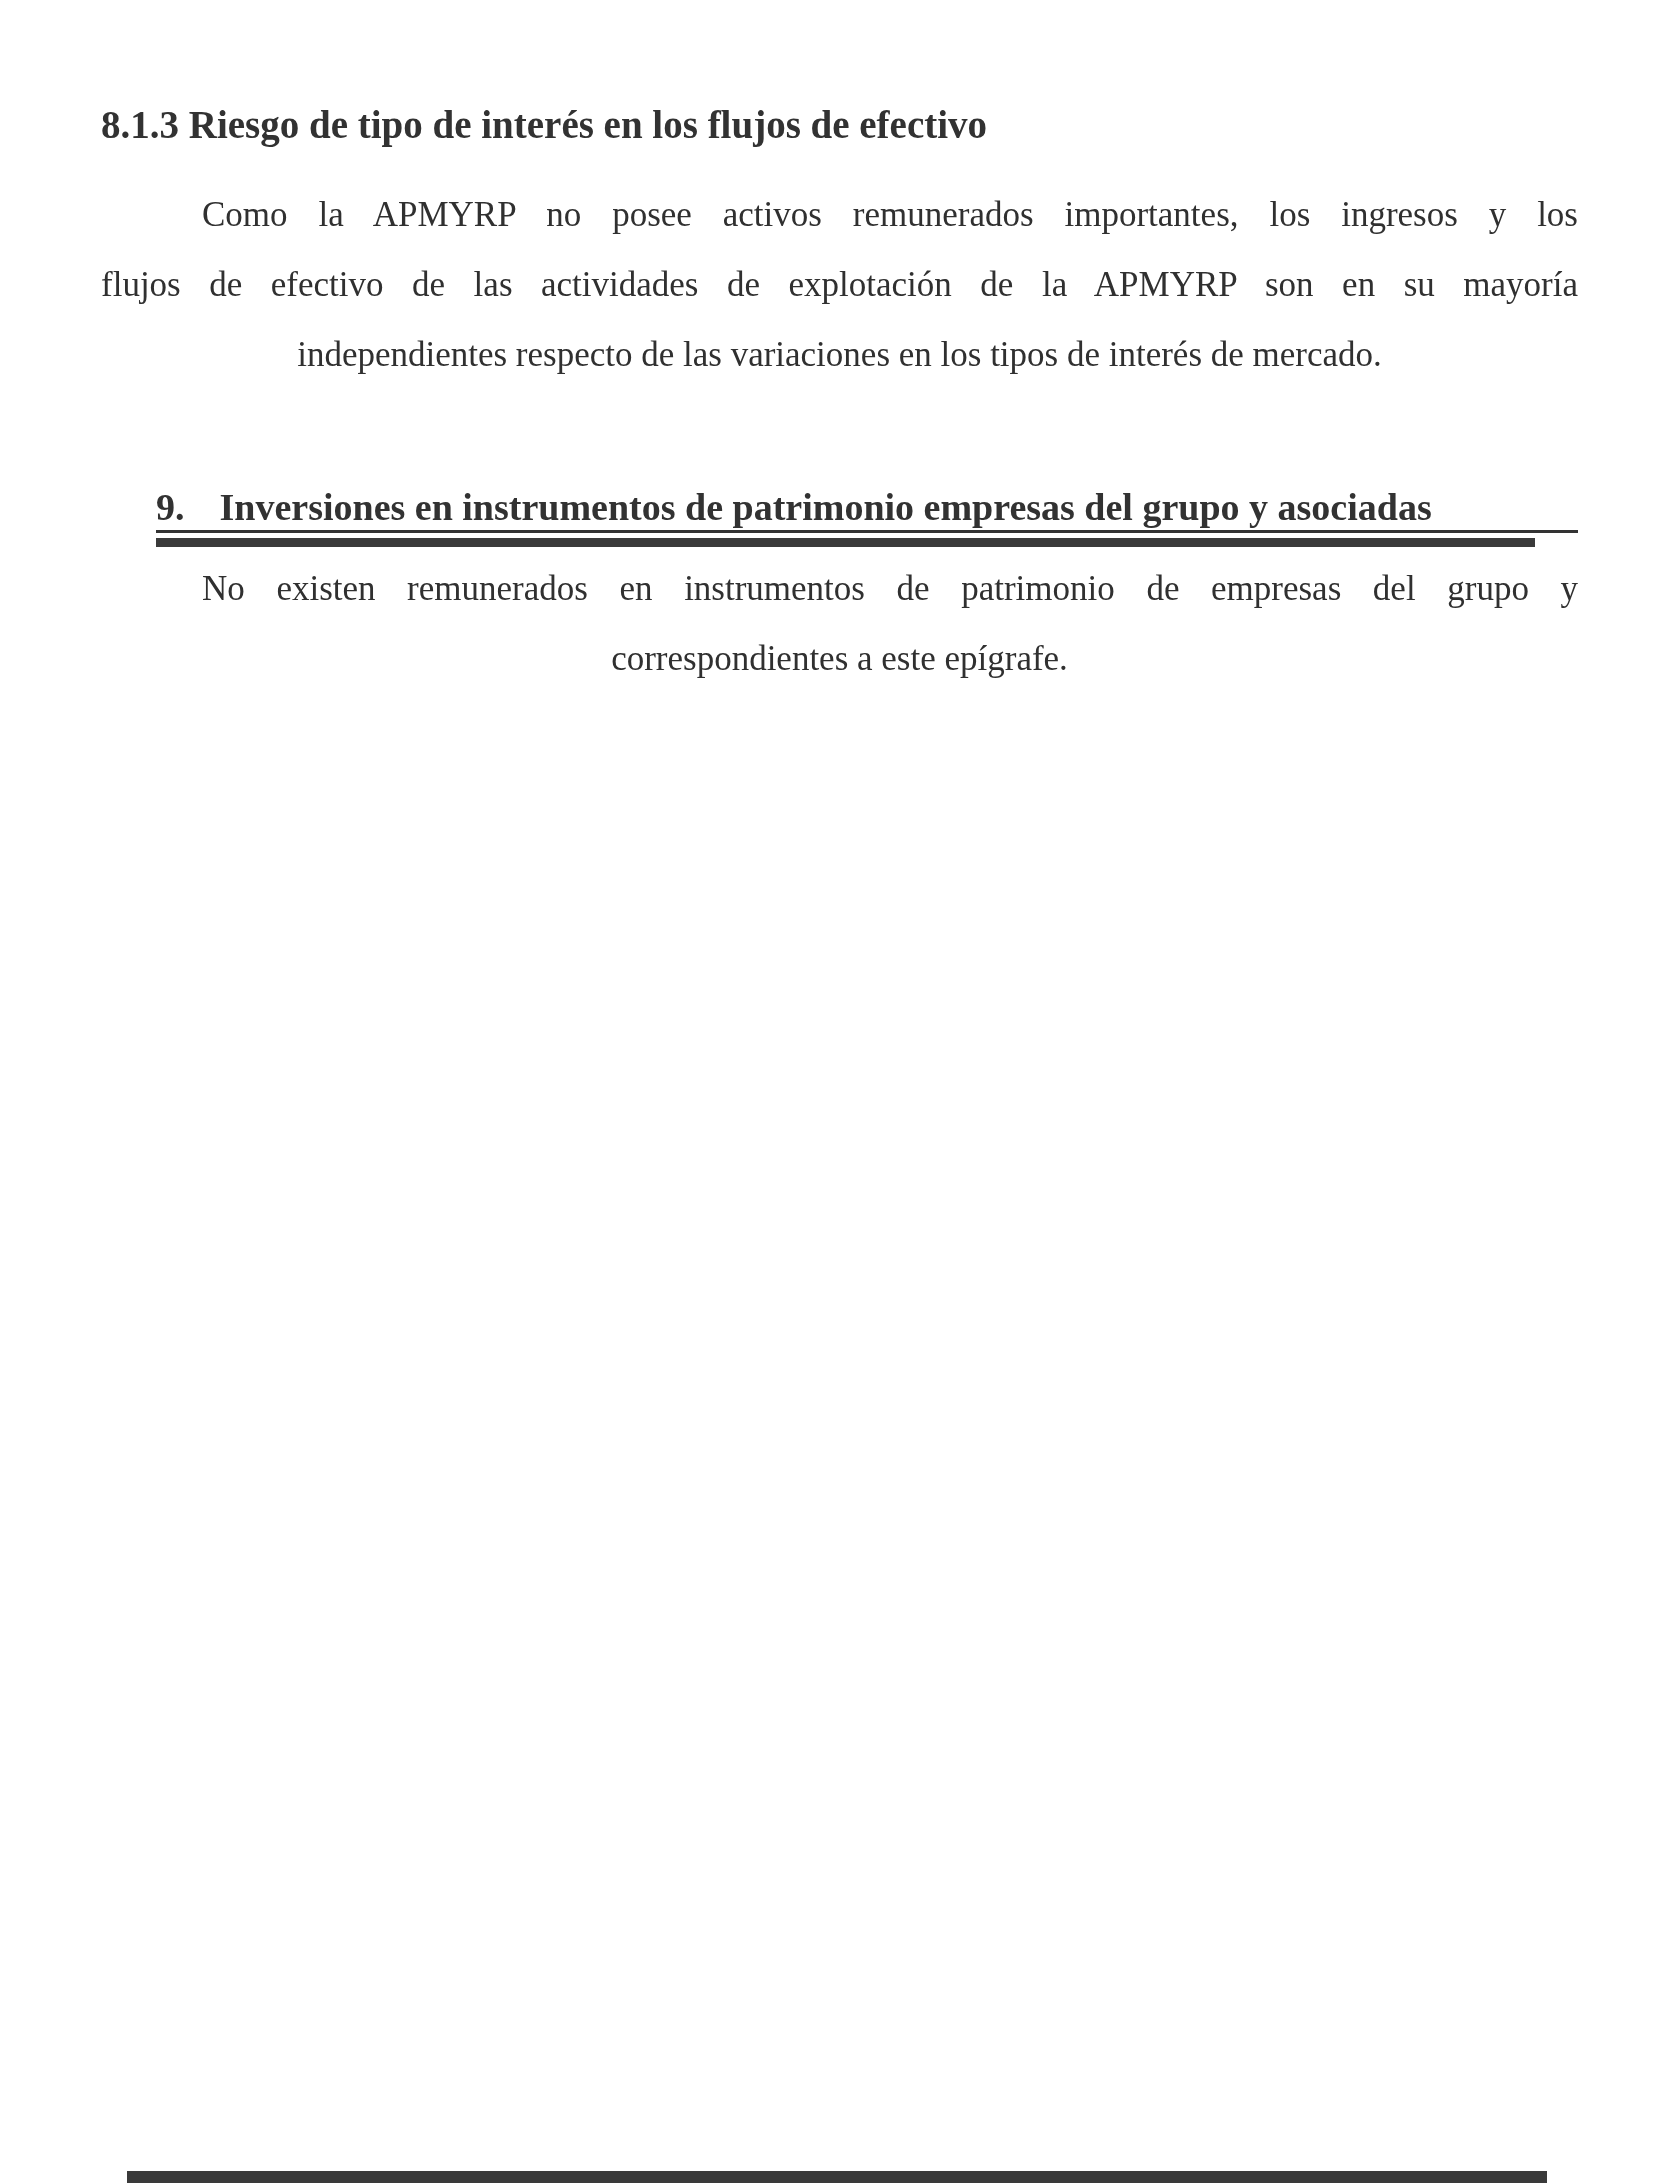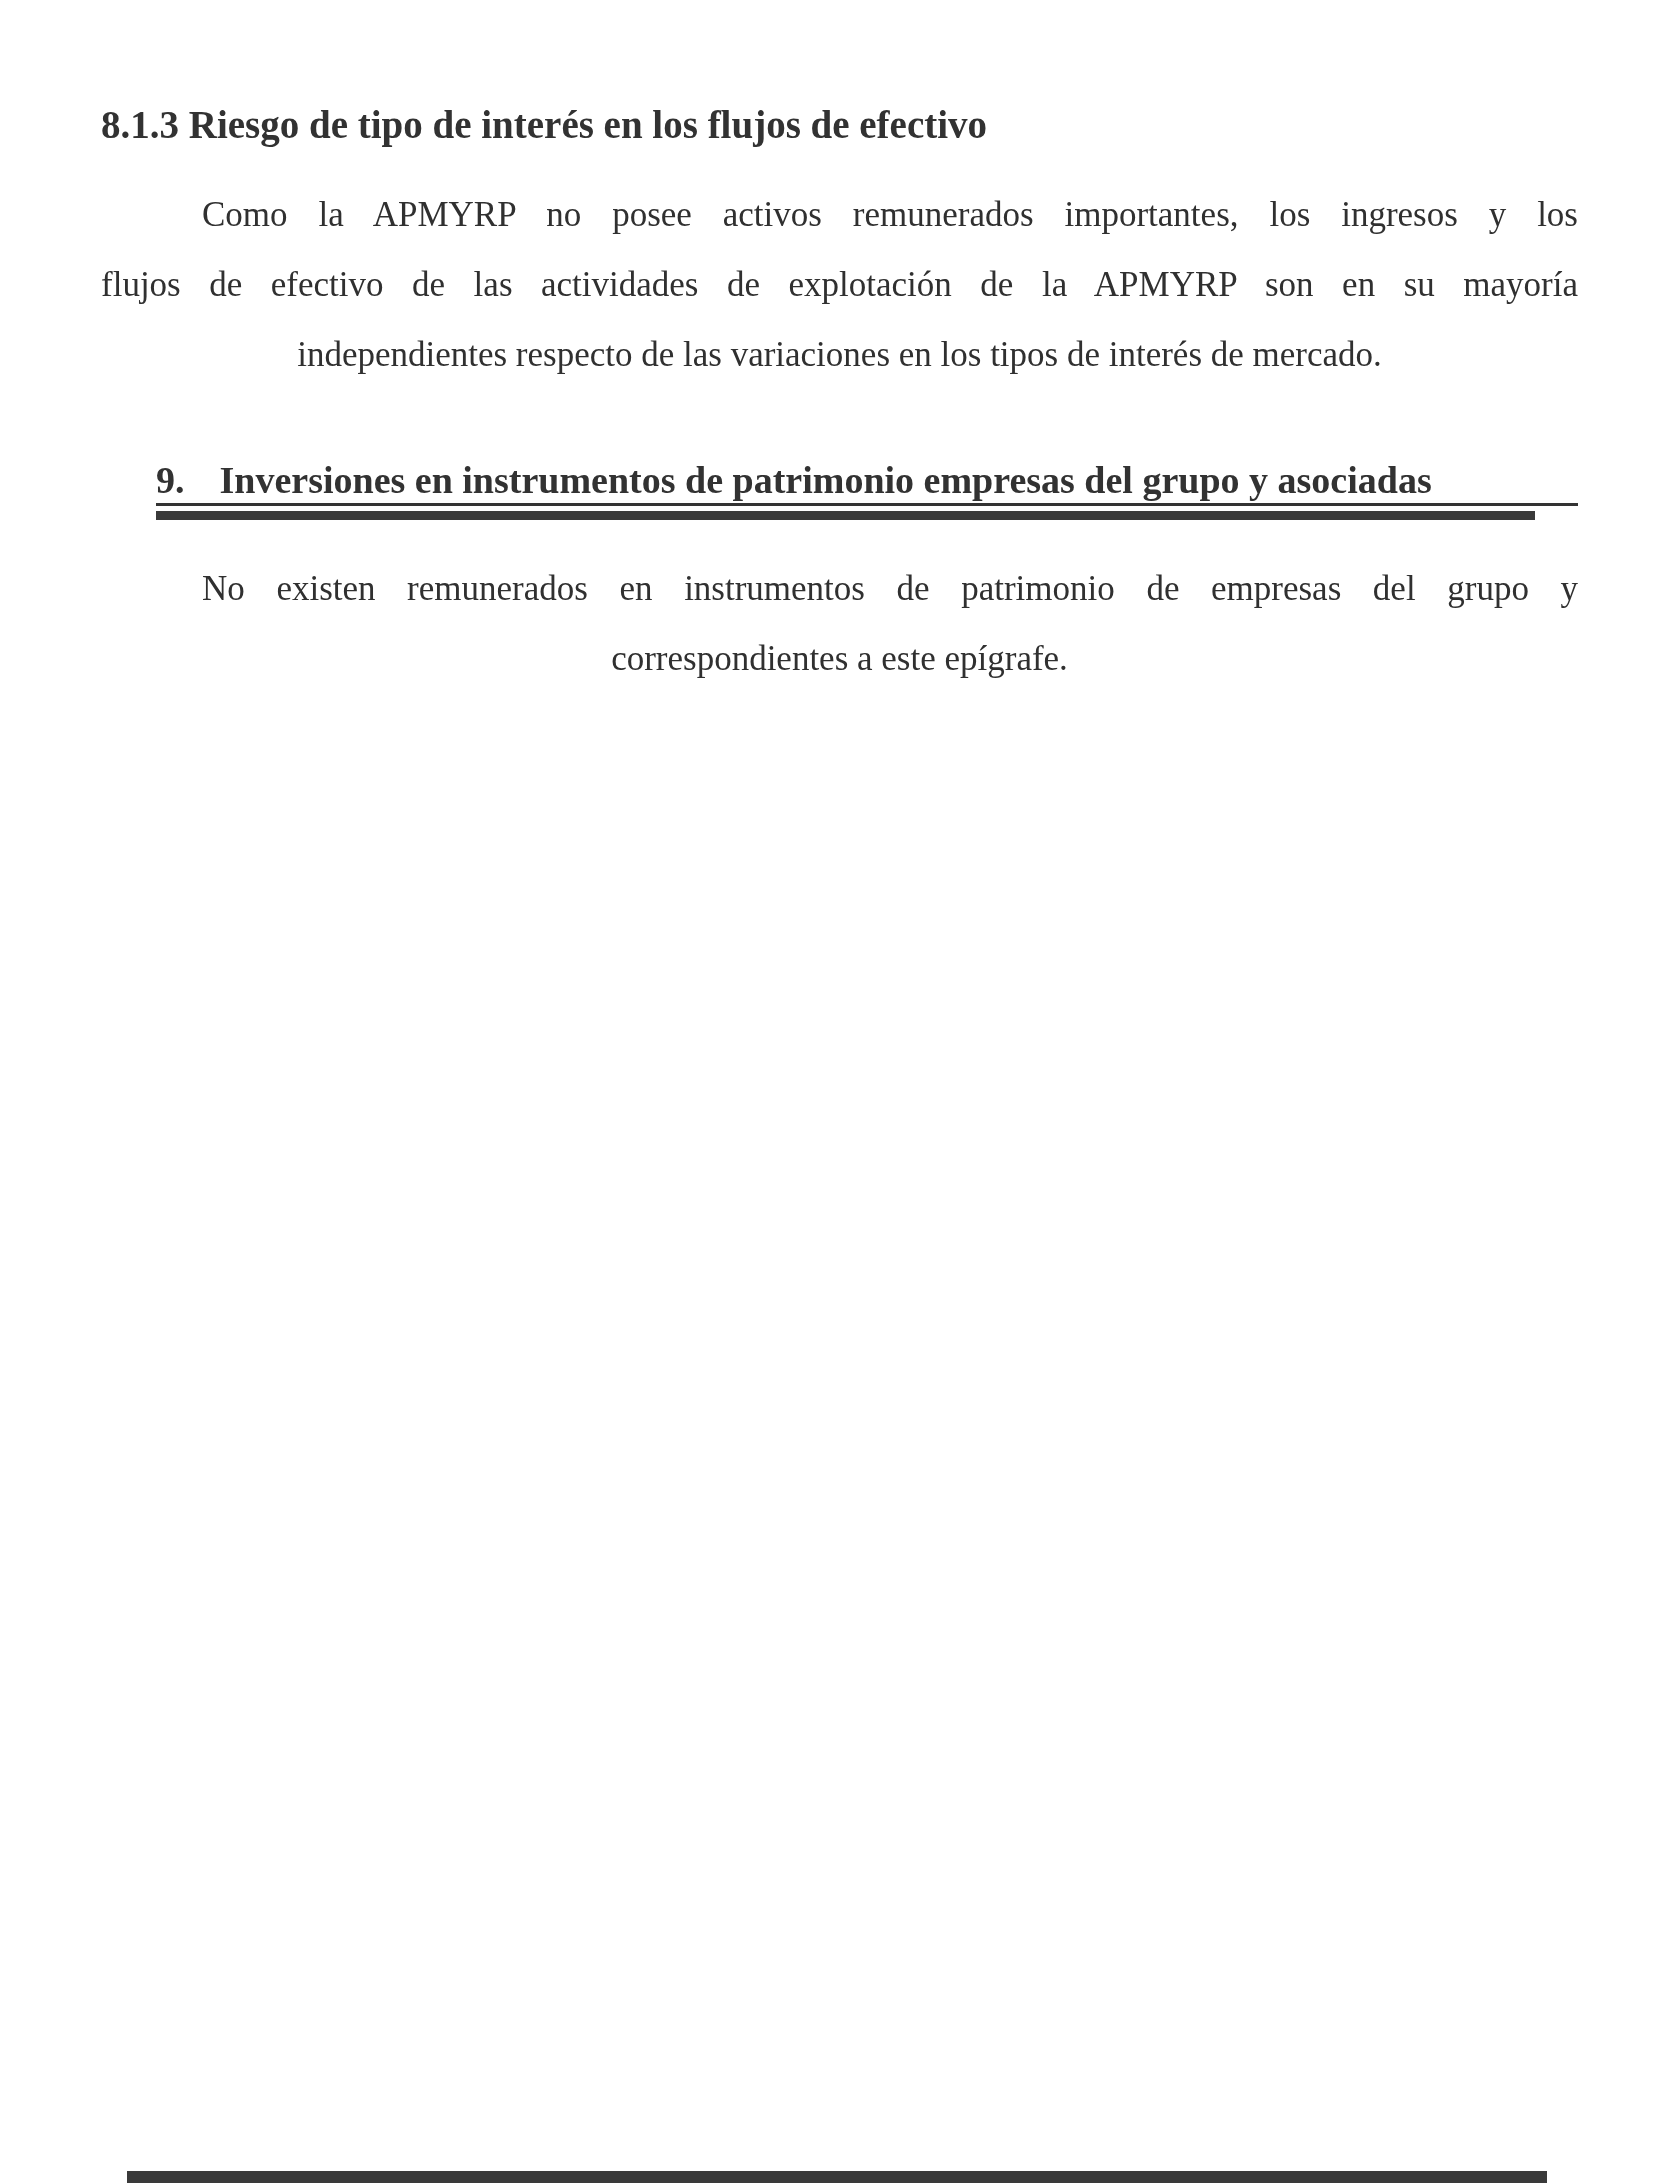--- a/index.html
+++ b/index.html
@@ -48,21 +48,21 @@
   
   .bline.just { text-align: justify; }
   .bline.just::after { content: ""; display: inline-block; width: 100%; height: 0; }
   .bline.indent { text-indent: 101px; }
 
   
   .h2wrap {
     position: absolute;
     left: 156px;
     width: 1422px;
-    top: 459px;
+    top: 486px;
   }
   .h2text {
     font-size: 38px;
     font-weight: 700;
     line-height: 42px;
     white-space: nowrap;
     color: #323232;
     border-bottom: 3.1px solid #333333;  
     padding-bottom: 2.4px;
   }

